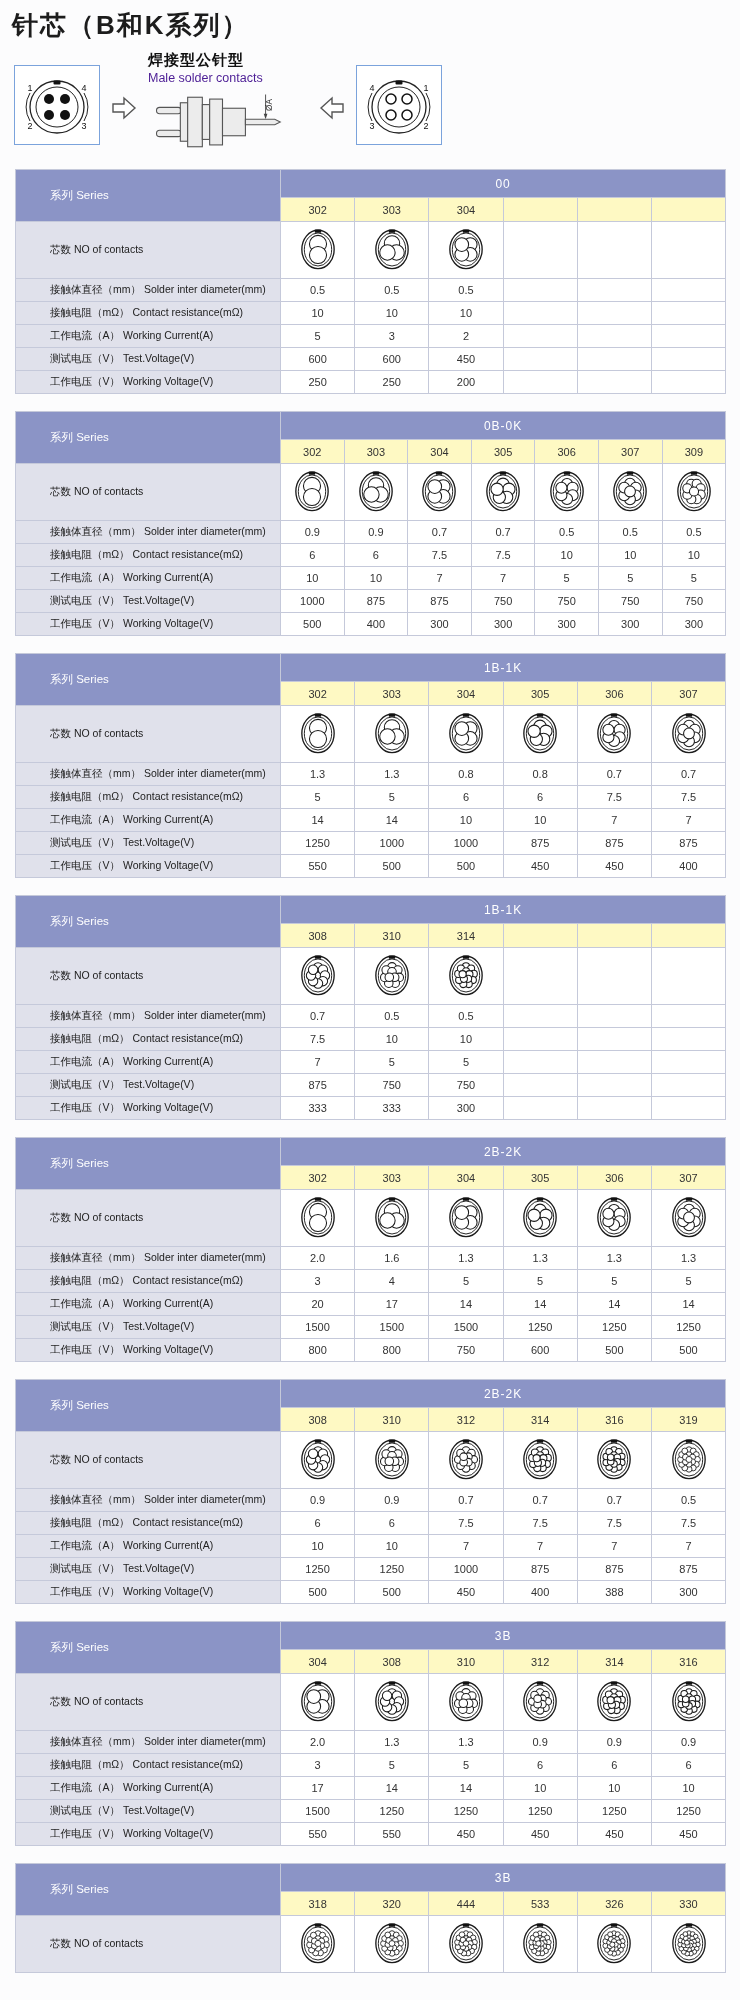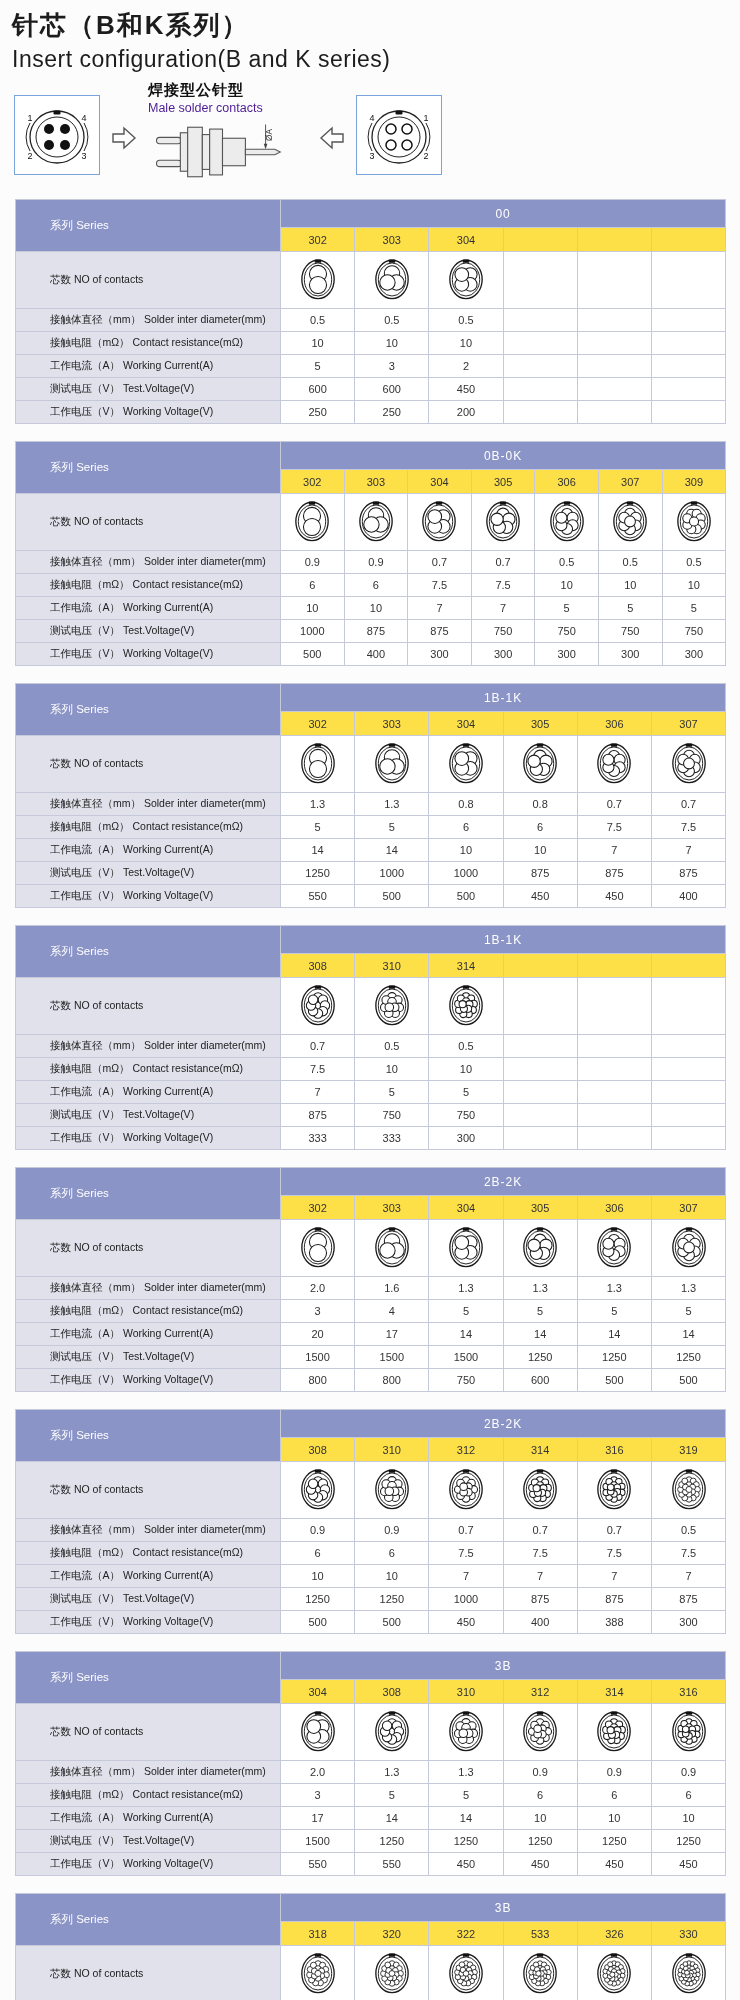--- a/index.html
+++ b/index.html
@@ -13,32 +13,31 @@
   .arrow{margin-top:44px;flex:0 0 auto;}
   .fig{flex:0 0 auto;}
   .fig-title-cn{font-size:15px;color:#111;letter-spacing:1px;font-weight:bold;}
   .fig-title-en{font-size:12.5px;color:#4c1d95;margin-top:1px;}
   .fig-draw{margin-top:4px;}
   .tables-region{margin-top:10px;}
   table.series-table{border-collapse:collapse;table-layout:fixed;width:710px;margin:0 0 17px 15px;font-size:11px;}
   table.series-table td{border:1px solid var(--grid,#c5c9da);overflow:hidden;white-space:nowrap;}
   td.band-label{background:var(--band,#8b94c6);color:#fff;text-align:left;padding-left:34px;font-size:11.5px;border-color:var(--band,#8b94c6) var(--grid,#c5c9da) var(--grid,#c5c9da) var(--grid,#c5c9da);}
   td.band-name{background:var(--band,#8b94c6);color:#fff;text-align:center;font-size:12px;height:25px;letter-spacing:1px;}
-  td.model{height:21px;text-align:center;background:#fde047;color:#333;}
+  td.model{height:21px;text-align:center;background:#fef9c3;color:#333;}
   td.rowlabel{background:var(--label-bg,#e0e1eb);text-align:left;padding-left:34px;color:#222;height:20px;font-size:10.5px;}
   td.contact-cell{height:54px;background:#fff;text-align:center;vertical-align:middle;}
   td.value{background:#fff;text-align:center;color:#333;height:20px;}
 </style>
 </head>
 <body>
 
 <div class="page">
 
   <div class="title-cn">针芯（B和K系列）</div>
-  <div class="title-en">Insert configuration(B and K series)</div>
 
   <div class="diagrams">
 
     <div class="face-box">
       <svg width="84" height="78" viewBox="0 0 84 78">
           <ellipse cx="42" cy="41" rx="27" ry="26" fill="#fff" stroke="#222" stroke-width="1.3"></ellipse>
           <ellipse cx="42" cy="41" rx="21" ry="20" fill="none" stroke="#222" stroke-width="1"></ellipse>
           <rect x="38.5" y="14.5" width="7" height="4" rx="1" fill="#111"></rect>
           <path d="M15,55 A27,27 0 0 1 15,27" fill="none" stroke="#222" stroke-width="1"></path>
           <path d="M69,27 A27,27 0 0 1 69,55" fill="none" stroke="#222" stroke-width="1"></path>
@@ -1103,21 +1102,21 @@
           <col style="width: 74.2px;">
         </colgroup>
         <tbody>
           <tr>
             <td class="band-label" rowspan="2">系列 Series</td>
             <td class="band-name" colspan="6">3B</td>
           </tr>
           <tr>
             <td class="model">318</td>
             <td class="model">320</td>
-            <td class="model">322</td>
+            <td class="model">444</td>
             <td class="model">533</td>
             <td class="model">326</td>
             <td class="model">330</td>
           </tr>
           <tr>
             <td class="rowlabel">芯数 NO of contacts</td>
             <td class="contact-cell"><svg viewBox="0 0 40 46" width="38" height="44">
                 <ellipse cx="20" cy="23.5" rx="17" ry="20.2" fill="#fff" stroke="#1b1b1b" stroke-width="1.4"></ellipse>
                 <ellipse cx="20" cy="23.5" rx="14.4" ry="17.4" fill="none" stroke="#1b1b1b" stroke-width="1"></ellipse>
                 <rect x="16.6" y="2.6" width="6.8" height="3.4" rx="1" fill="#111"></rect>

